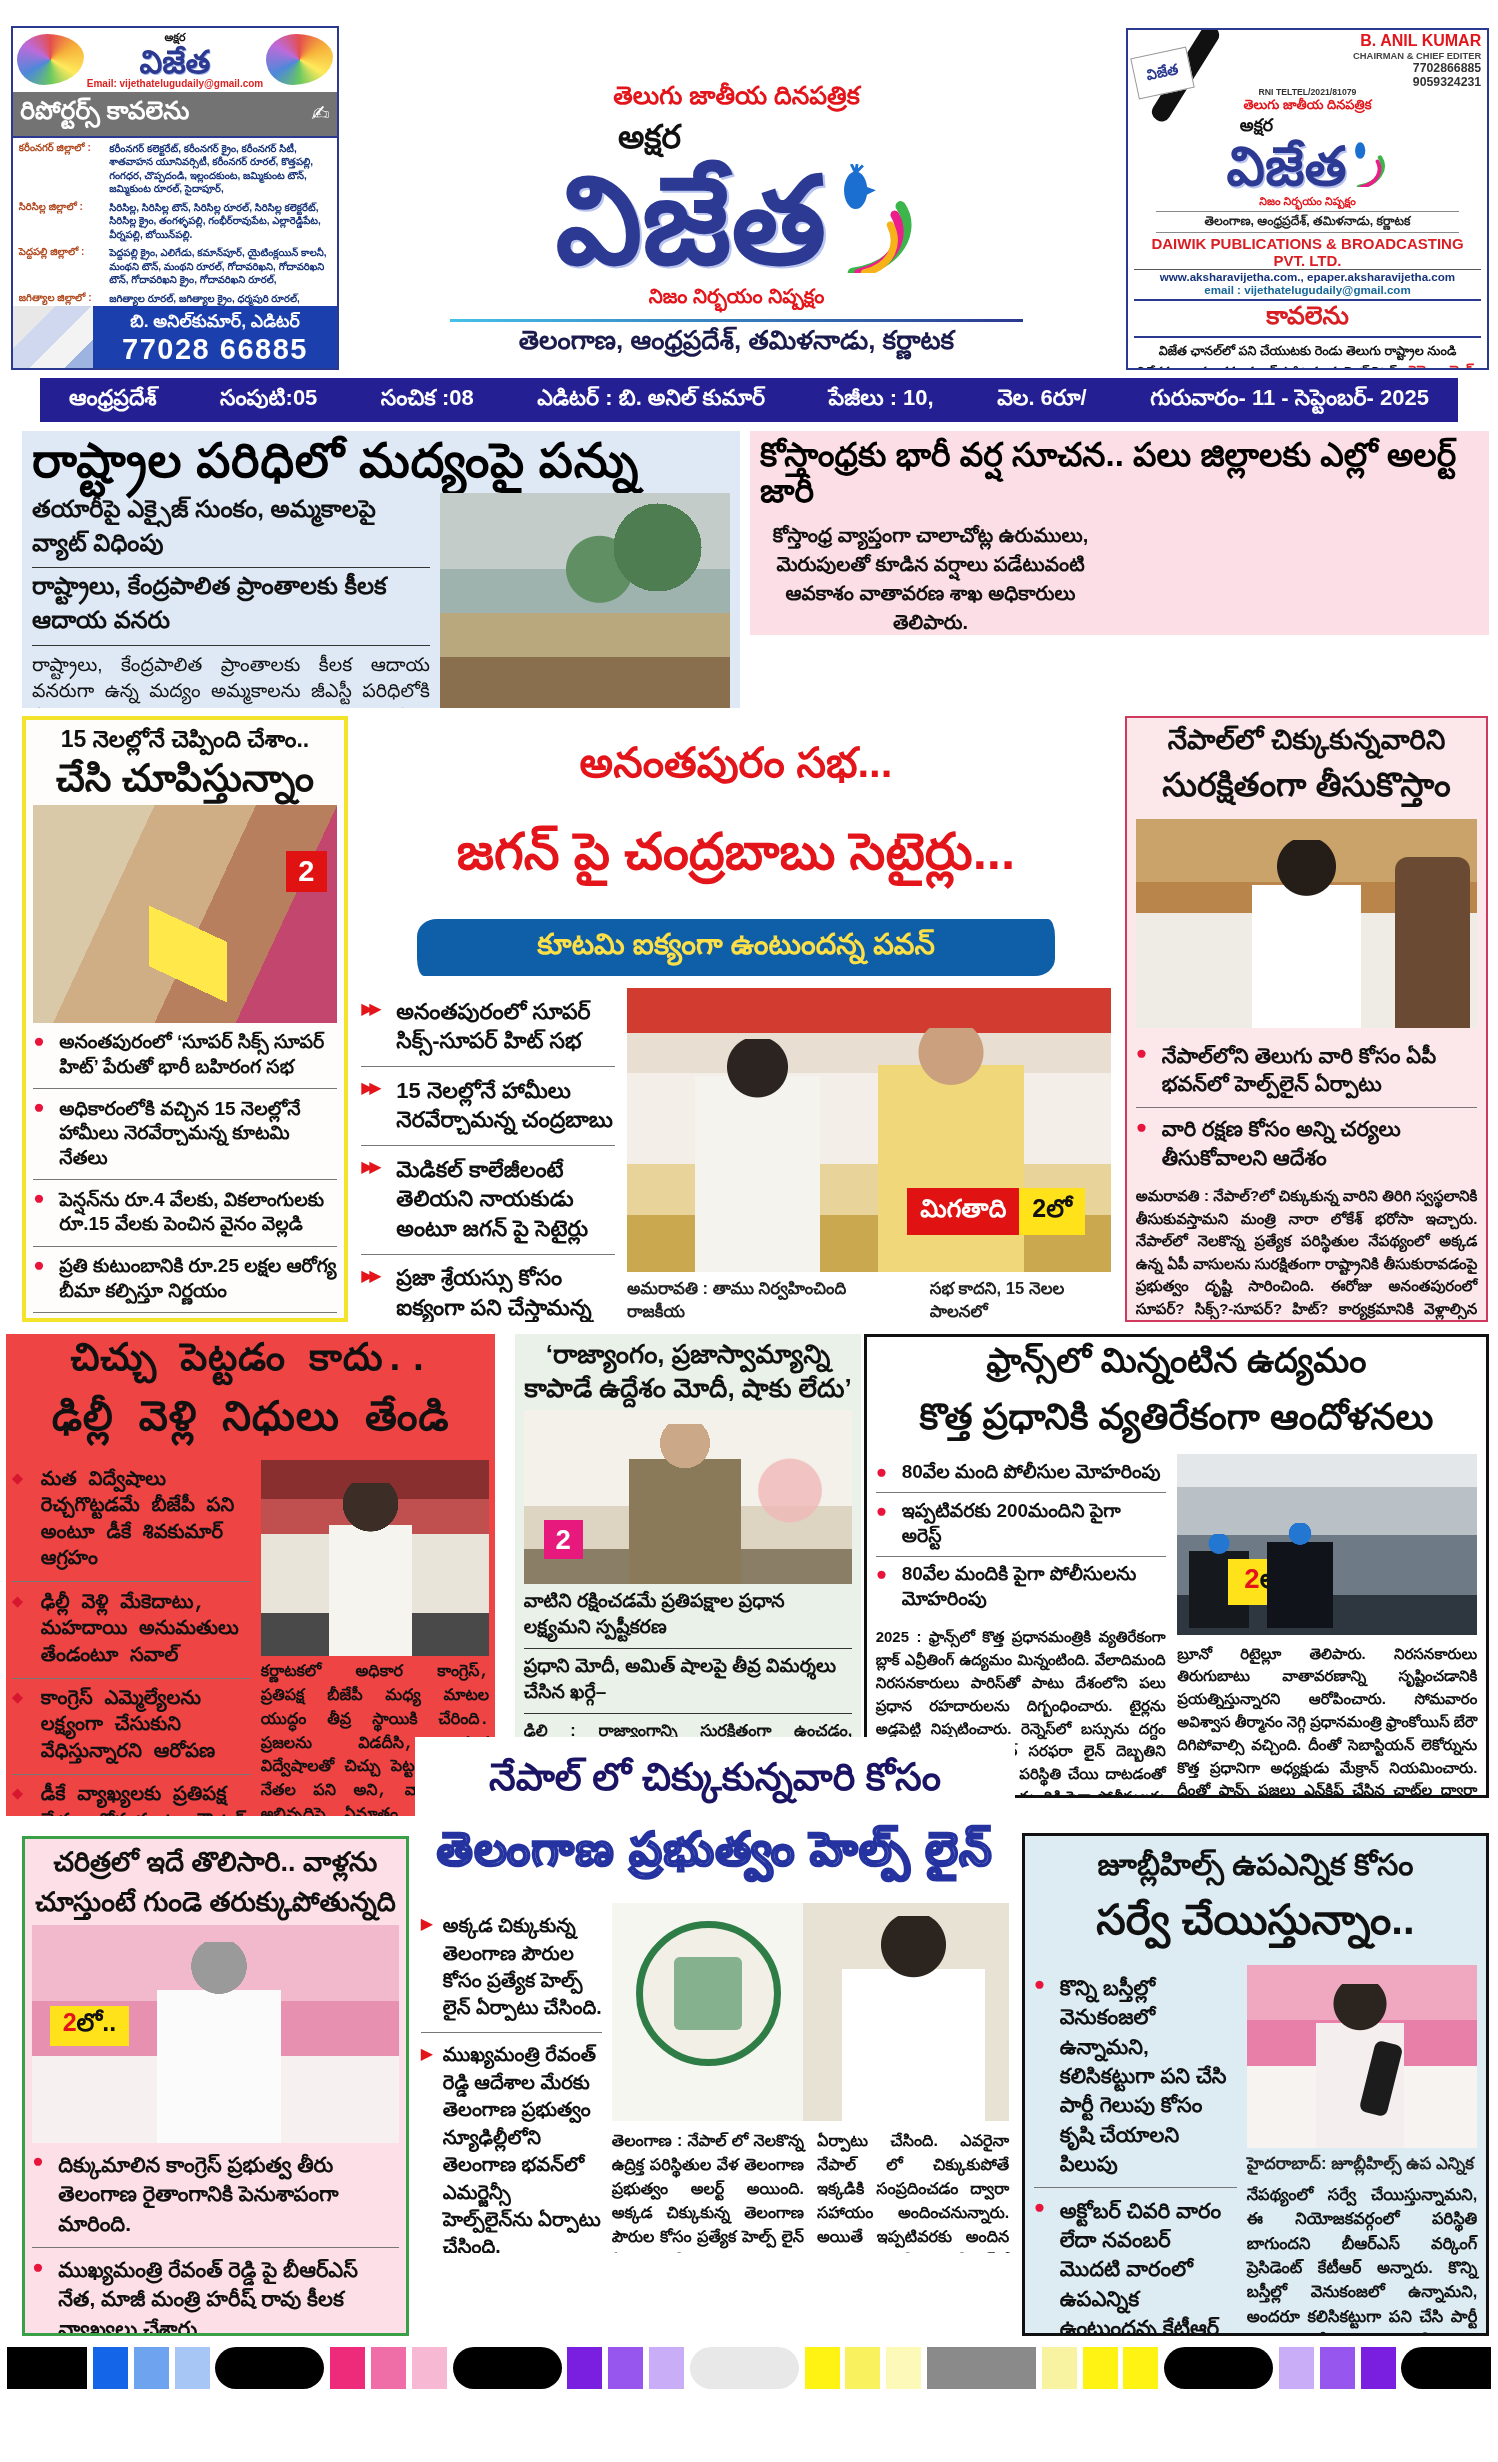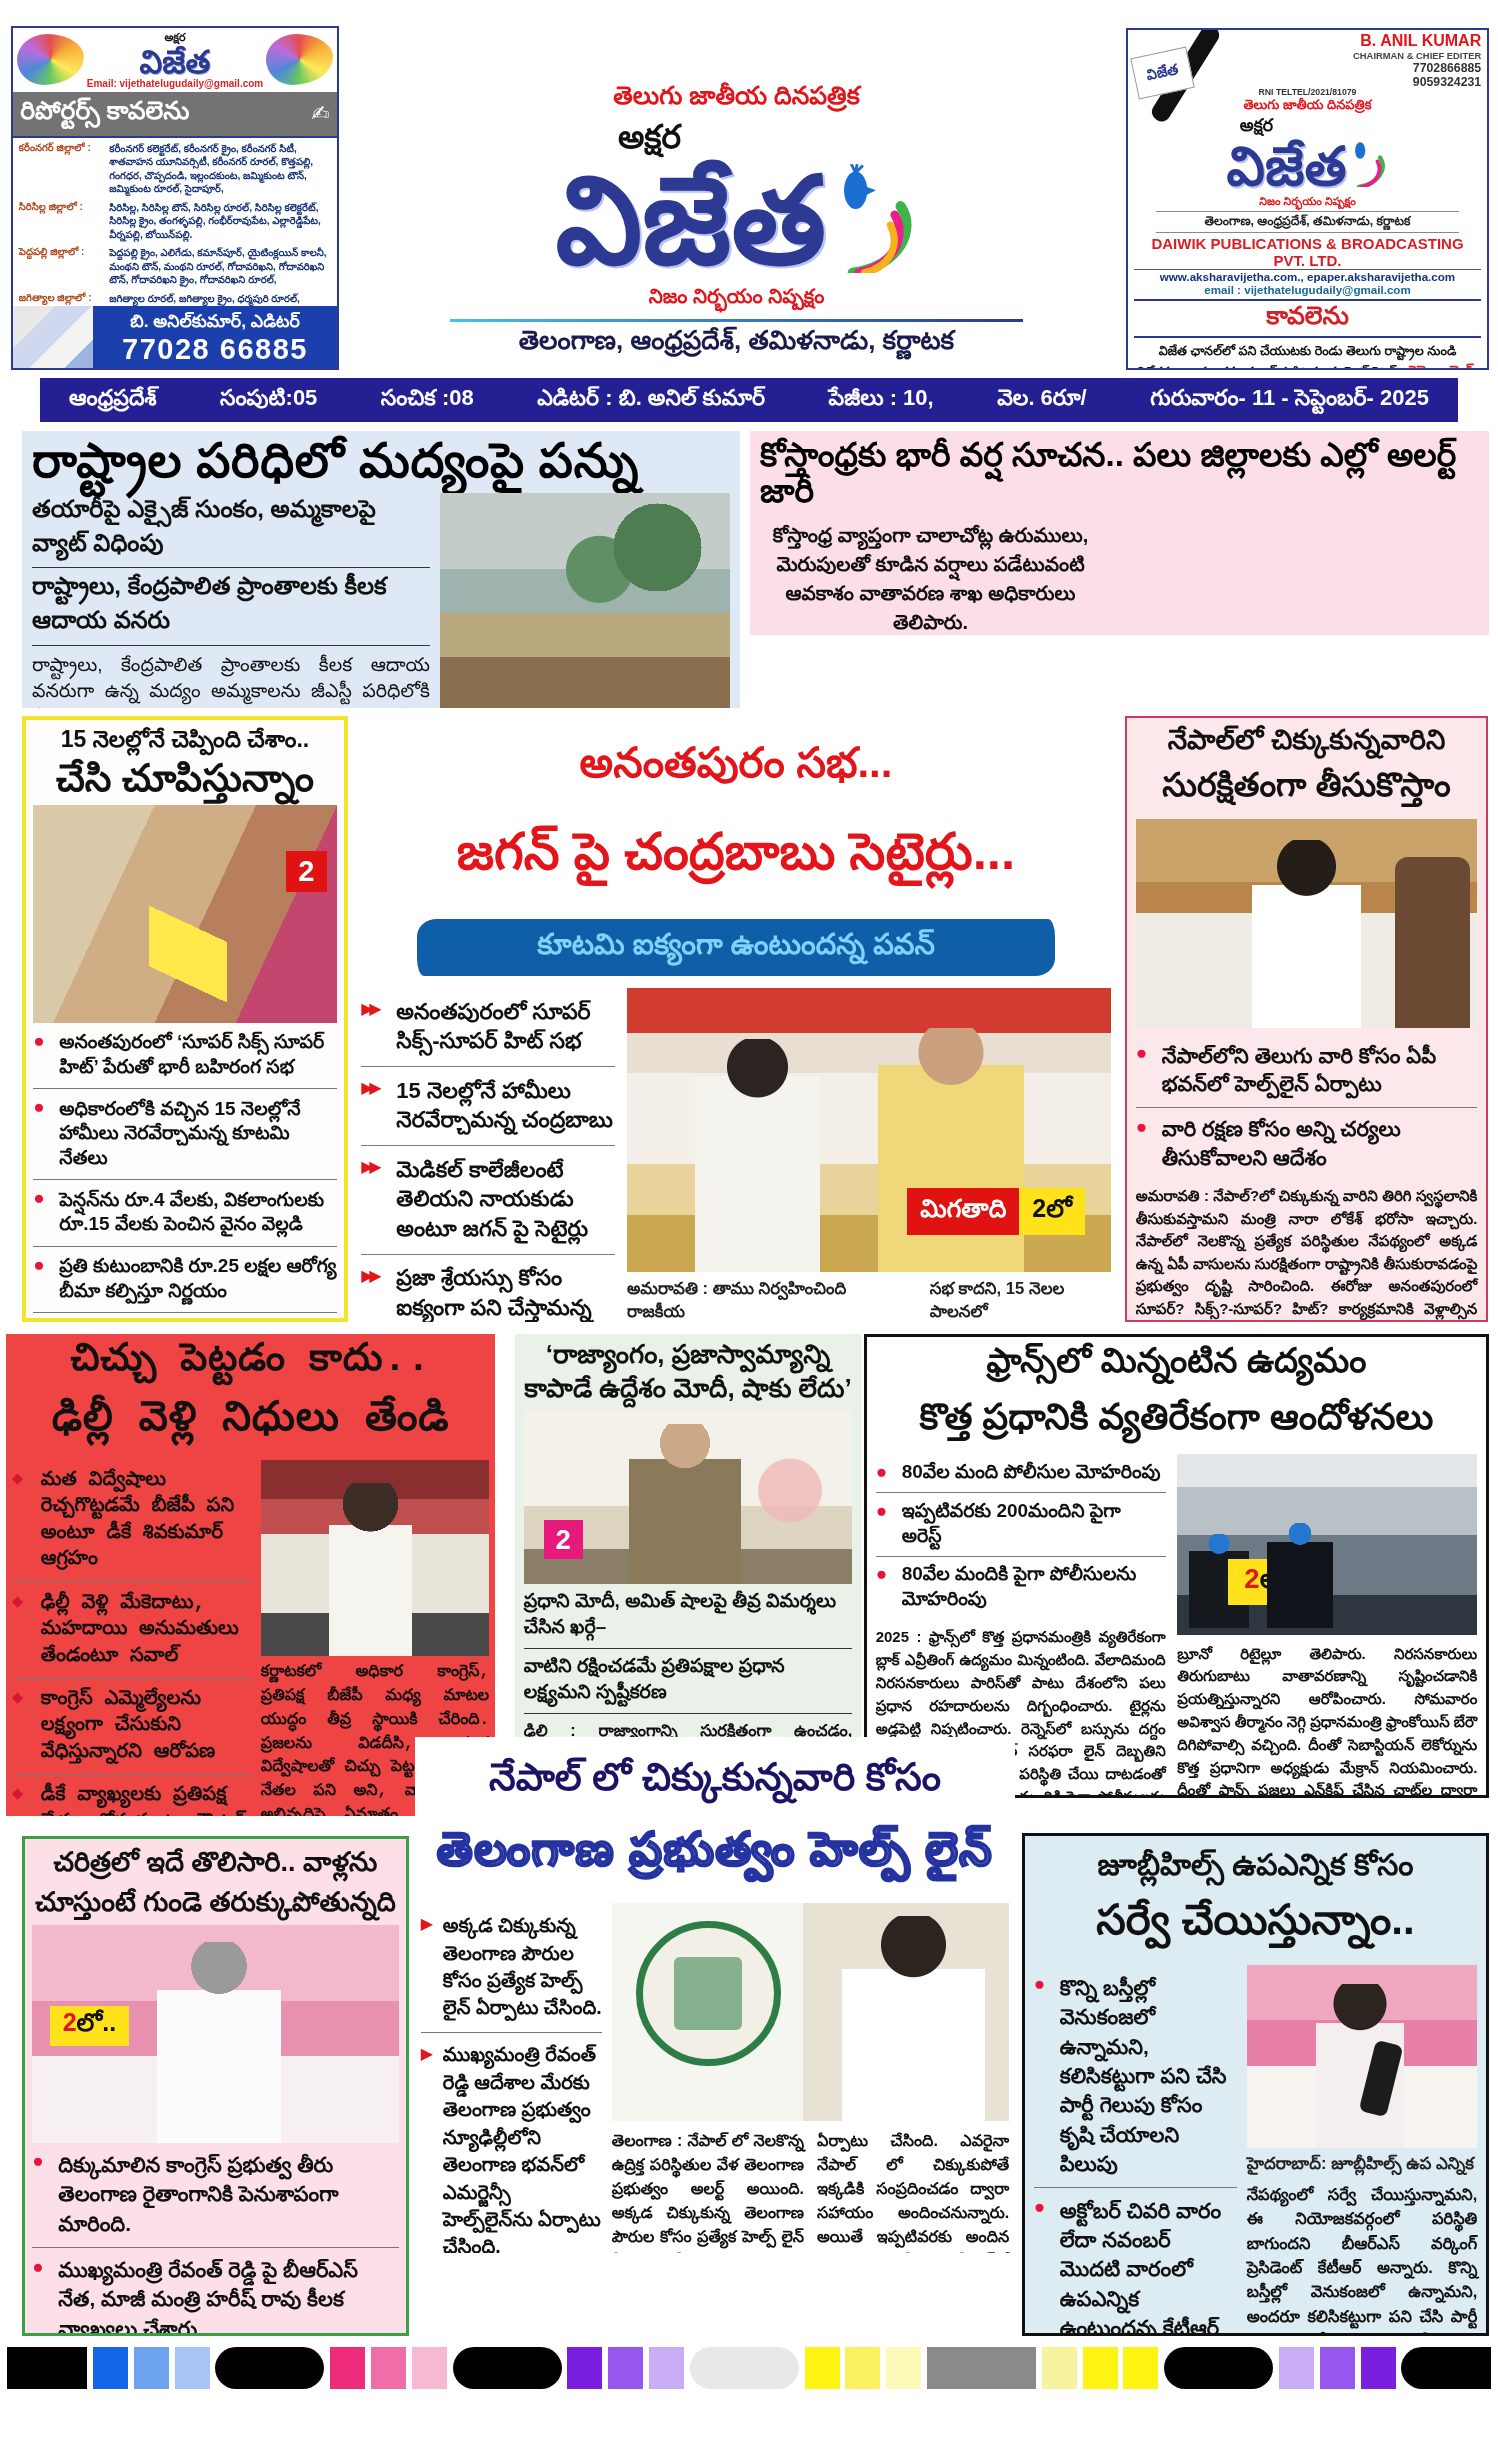--- a/index.html
+++ b/index.html
@@ -119,21 +119,21 @@
       }
   .photo-woman::after { content:""; position:absolute; left:38%; top:30%; width:26%; height:70%;
       background:linear-gradient(25deg,transparent 30%,#ffe84a 30% 62%,transparent 62%); }
   .badge-2-red { position:absolute; right:10px; top:46px; width:41px; height:41px; background:#e01212; color:#fff;
       font-size:29px; font-weight:800; text-align:center; line-height:41px; }
   .art-chesi ul.dots li { font-size:19px; line-height:1.3; }
 
   .art-sabha { left:354px; top:716px; width:764px; height:606px; background:#fff; padding:2.9px 7.3px; }
   .art-sabha .h1 { color:#e3151b; font-size:42px; font-weight:800; text-align:center; margin-top:20px; }
   .art-sabha .h2 { color:#e3151b; font-size:51px; font-weight:800; text-align:center; margin-top:25px; }
-  .art-sabha .ribbon { margin:25px 56px 0; background:#0f5fa8; color:#7dd3fc; font-size:29px; font-weight:800;
+  .art-sabha .ribbon { margin:25px 56px 0; background:#0f5fa8; color:#fde047; font-size:29px; font-weight:800;
       text-align:center; padding:8.7px 0; border-radius:20px 7.3px 20px 7.3px/17.4px; }
   .art-sabha .cols { display:flex; gap:11.6px; margin-top:11.6px; }
   .art-sabha .bullets { width:254px; flex:none; }
   .art-sabha ul.chevs li { font-size:22px; line-height:1.35; }
   .photo-sabha { width:100%; height:284px;
       background:linear-gradient(180deg,#d23b2f 0 16%,#e8ded2 16% 30%,#f3efe8 30% 62%,#e8d49a 62% 80%,#caa84f 80%); }
   .photo-sabha::before { content:""; position:absolute; left:14%; top:18%; width:26%; height:82%;
       background:radial-gradient(circle at 50% 12%, #2b2420 0 30px, transparent 31px),
                  linear-gradient(180deg,transparent 0 16%, #f5f3ee 16% 100%); }
   .photo-sabha::after { content:""; position:absolute; right:18%; top:14%; width:30%; height:86%;
@@ -464,22 +464,22 @@
       <p class="body"><span>కర్ణాటకలో అధికార కాంగ్రెస్, ప్రతిపక్ష బీజేపీ మధ్య మాటల యుద్ధం తీవ్ర స్థాయికి చేరింది. ప్రజలను విడదీసి, మత విద్వేషాలతో చిచ్చు పెట్టడమే బీజేపీ నేతల పని అని, వారికి రాష్ట్ర అభివృద్ధిపై ఏమాత్రం శ్రద్ద లేదని ఉప ముఖ్యమంత్రి డీకే శివకుమార్ తీవ్రంగా విమర్శించారు. దమ్ముంటే ఢిల్లీ వెళ్లి రాష్ట్రానికి రావాల్సిన నిధులు, ప్రాజెక్టుల అనుమతులు తీసుకురావాలని ఆయన సవాల్ విసిరారు. శివకుమార్ వ్యాఖ్యలపై ప్రతిపక్ష నేత ఆర్. అశోక అంతే ఘాటుగా బదులిచ్చారు. మీడియాతో మాట్లాడిన శివకుమార్,</span> </p>
     </div>
   </div>
 </div>
 
 <div class="abs art-kharge">
   <h1>‘రాజ్యాంగం, ప్రజాస్వామ్యాన్ని కాపాడే ఉద్దేశం మోదీ, షాకు లేదు’</h1>
   <div class="photo photo-kharge">
     <div class="badge-2-pink">2</div>
   </div>
+  <div class="sub">వాటిని రక్షించడమే ప్రతిపక్షాల ప్రధాన లక్ష్యమని స్పష్టీకరణ</div>
   <div class="sub">ప్రధాని మోదీ, అమిత్ షాలపై తీవ్ర విమర్శలు చేసిన ఖర్గే–</div>
-  <div class="sub">వాటిని రక్షించడమే ప్రతిపక్షాల ప్రధాన లక్ష్యమని స్పష్టీకరణ</div>
   <p class="body">ఢిల్లి : రాజ్యాంగాన్ని సురక్షితంగా ఉంచడం, ప్రజాస్వామ్యాన్ని కాపాడే ఉద్దేశం ప్రధాని నరేంద్ర మోదీ, కేంద్ర హోం మంత్రి అమిత్ షాలకు లేదని కాంగ్రెస్ జాతీయ అధ్యక్షుడు మల్లికార్జు ఖర్గే ఆరోపించారు. గుజరాత్‌లోని జునాగడ్‌లో విలేకరులతో మాట్లాడిన ఖర్గే, రాజ్యాంగం, ప్రజాస్వామ్యాన్ని రక్షించడమే ప్రతిపక్షాల ప్రధాన లక్ష్యమని తెలిపారు. మహాత్మా గాంధీ, సర్దార్ వల్లభభాయ్ పటేల్ లాంటి వారి వల్లే దేశం ఐక్యంగా ఉందన్నారు. నేడు మరో ఇద్దరు వ్యక్తులు మాత్రం రాజ్యాంగం సురక్షితంగా ఉండాలని కోరుకోవడం లేదని ఆరోపించారు. ప్రజాస్వామ్యాన్ని కాపాడాలని వారు అనుకోవడం లేదని ఖర్గే ఆరోపించారు. “ప్రజాస్వామ్యంలో ఎన్నికల్లో పోటీ చేయడం</p>
 </div>
 
 <div class="abs art-france">
   <div class="h1">ఫ్రాన్స్‌లో మిన్నంటిన ఉద్యమం</div>
   <div class="h2">కొత్త ప్రధానికి వ్యతిరేకంగా ఆందోళనలు</div>
   <div class="cols">
     <div class="leftcol">
       <ul class="dots">
         <li>80వేల మంది పోలీసుల మోహరింపు</li>

